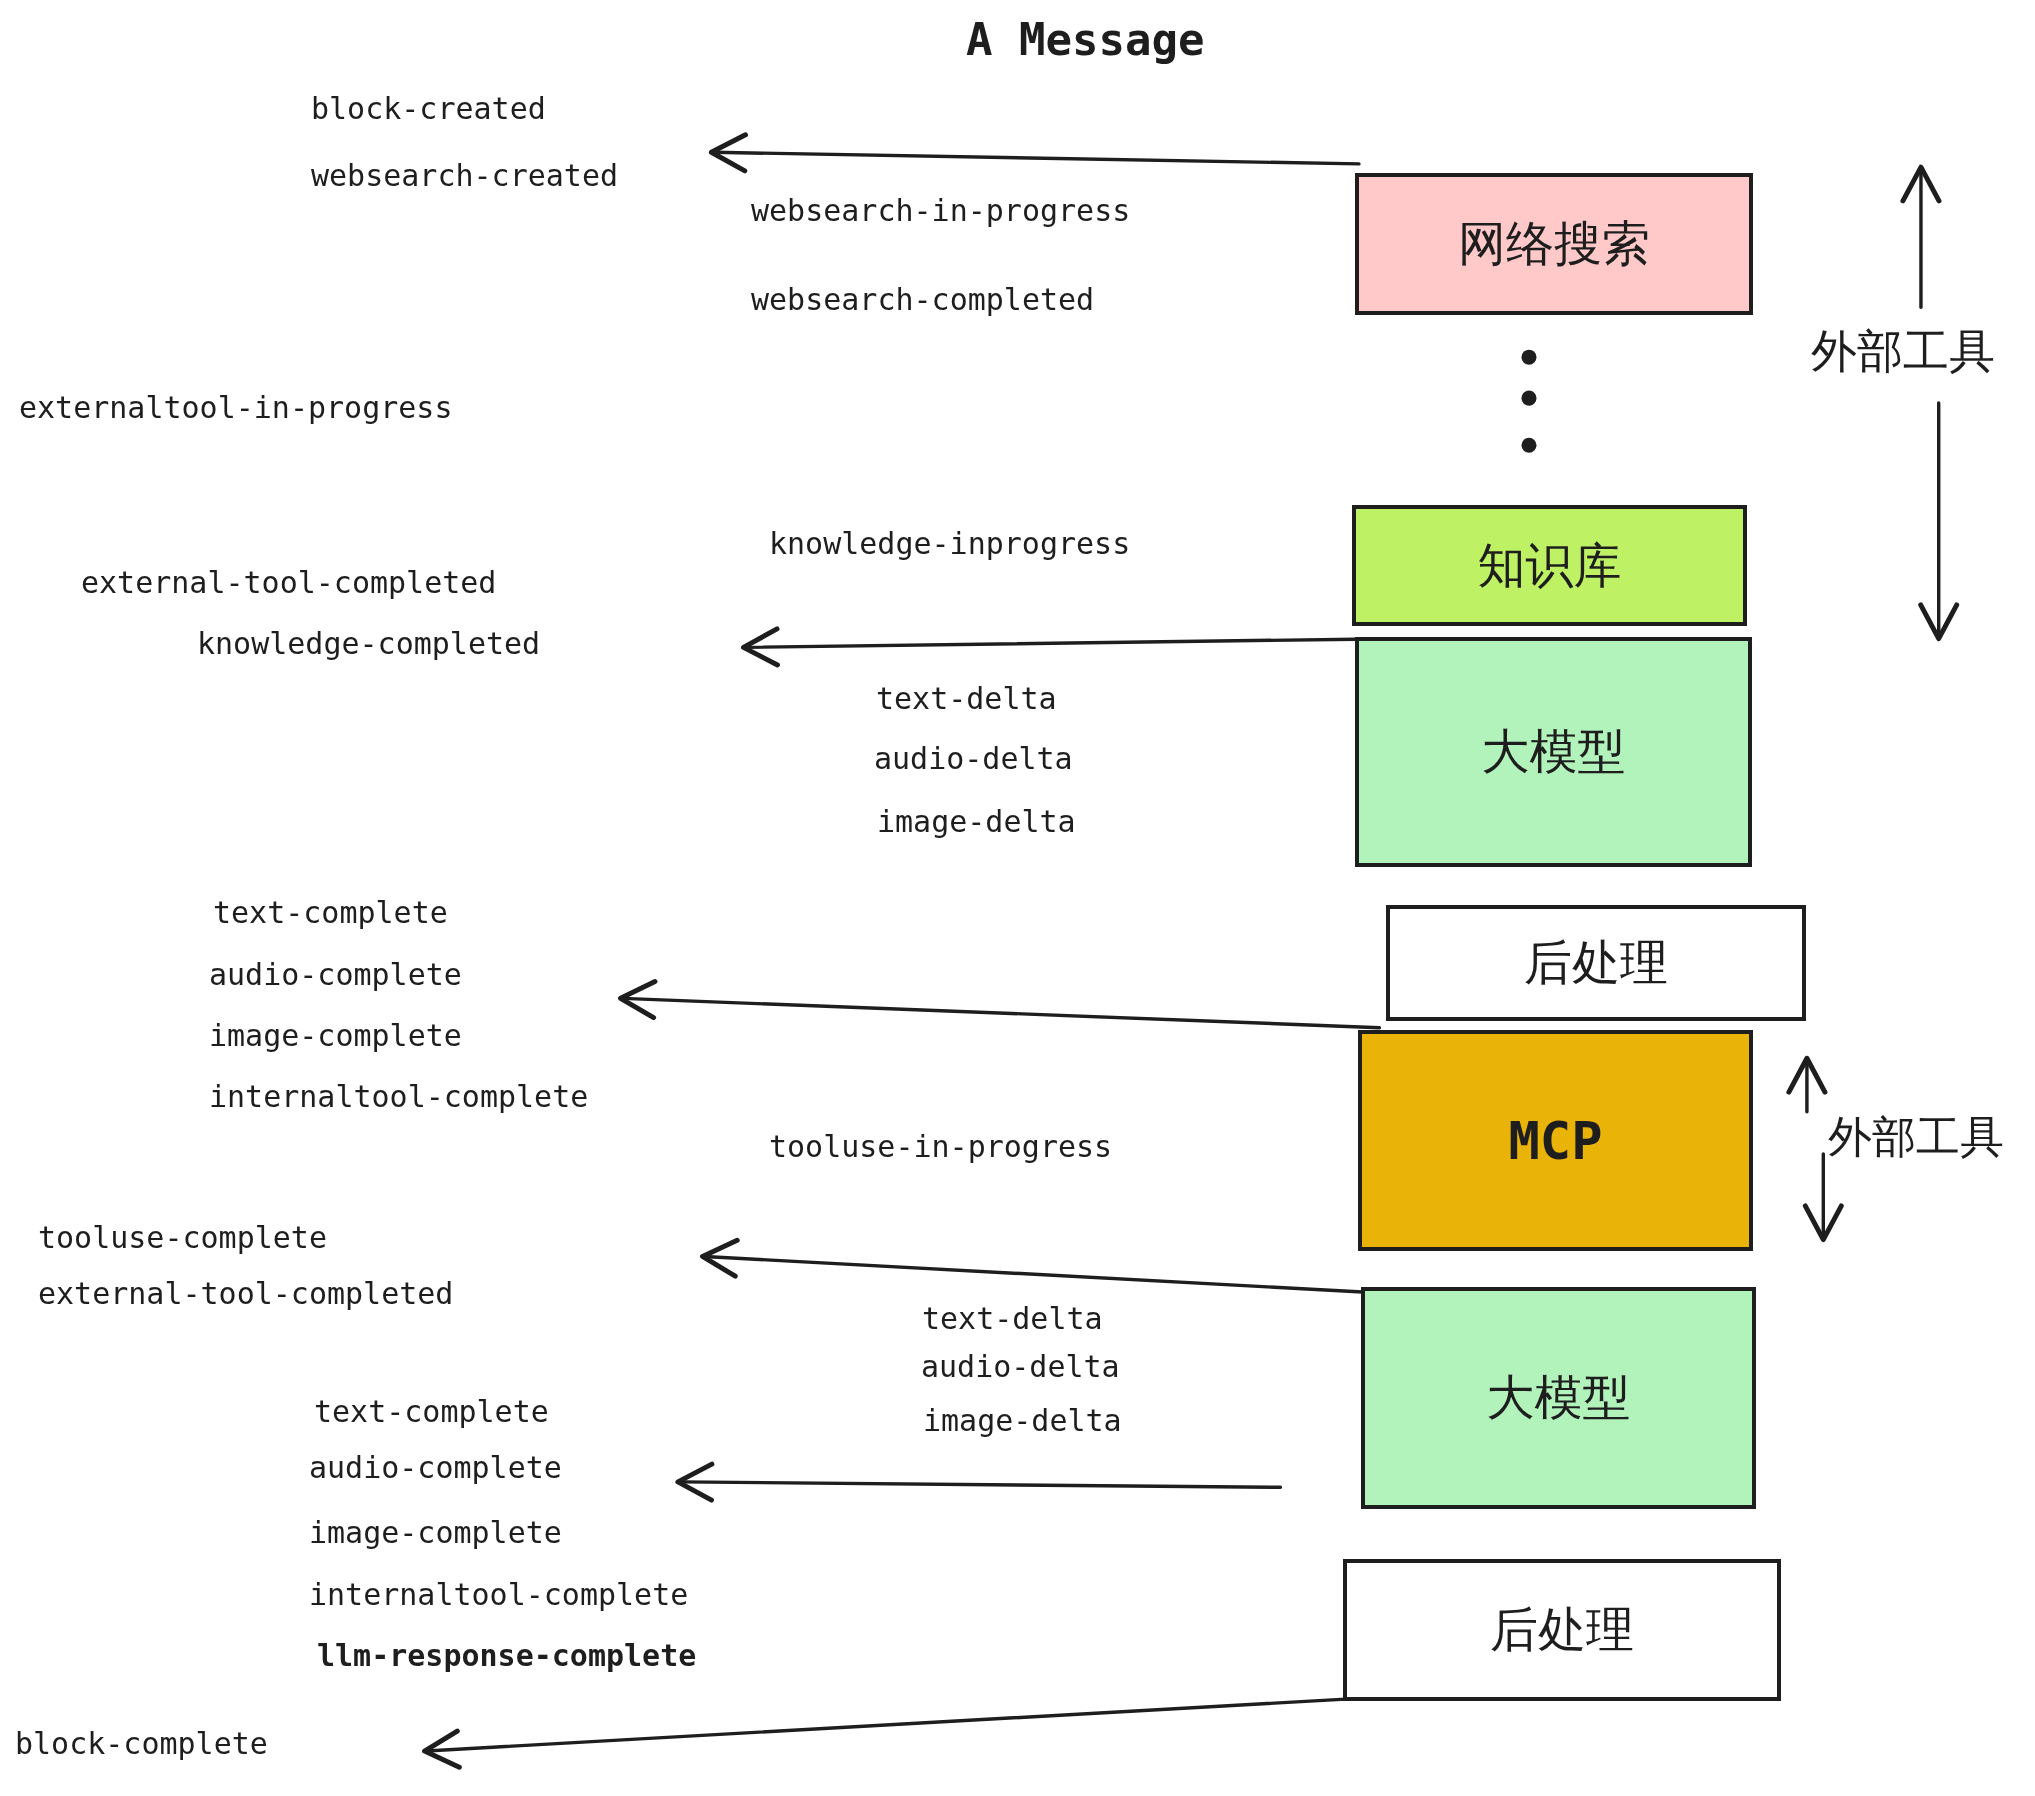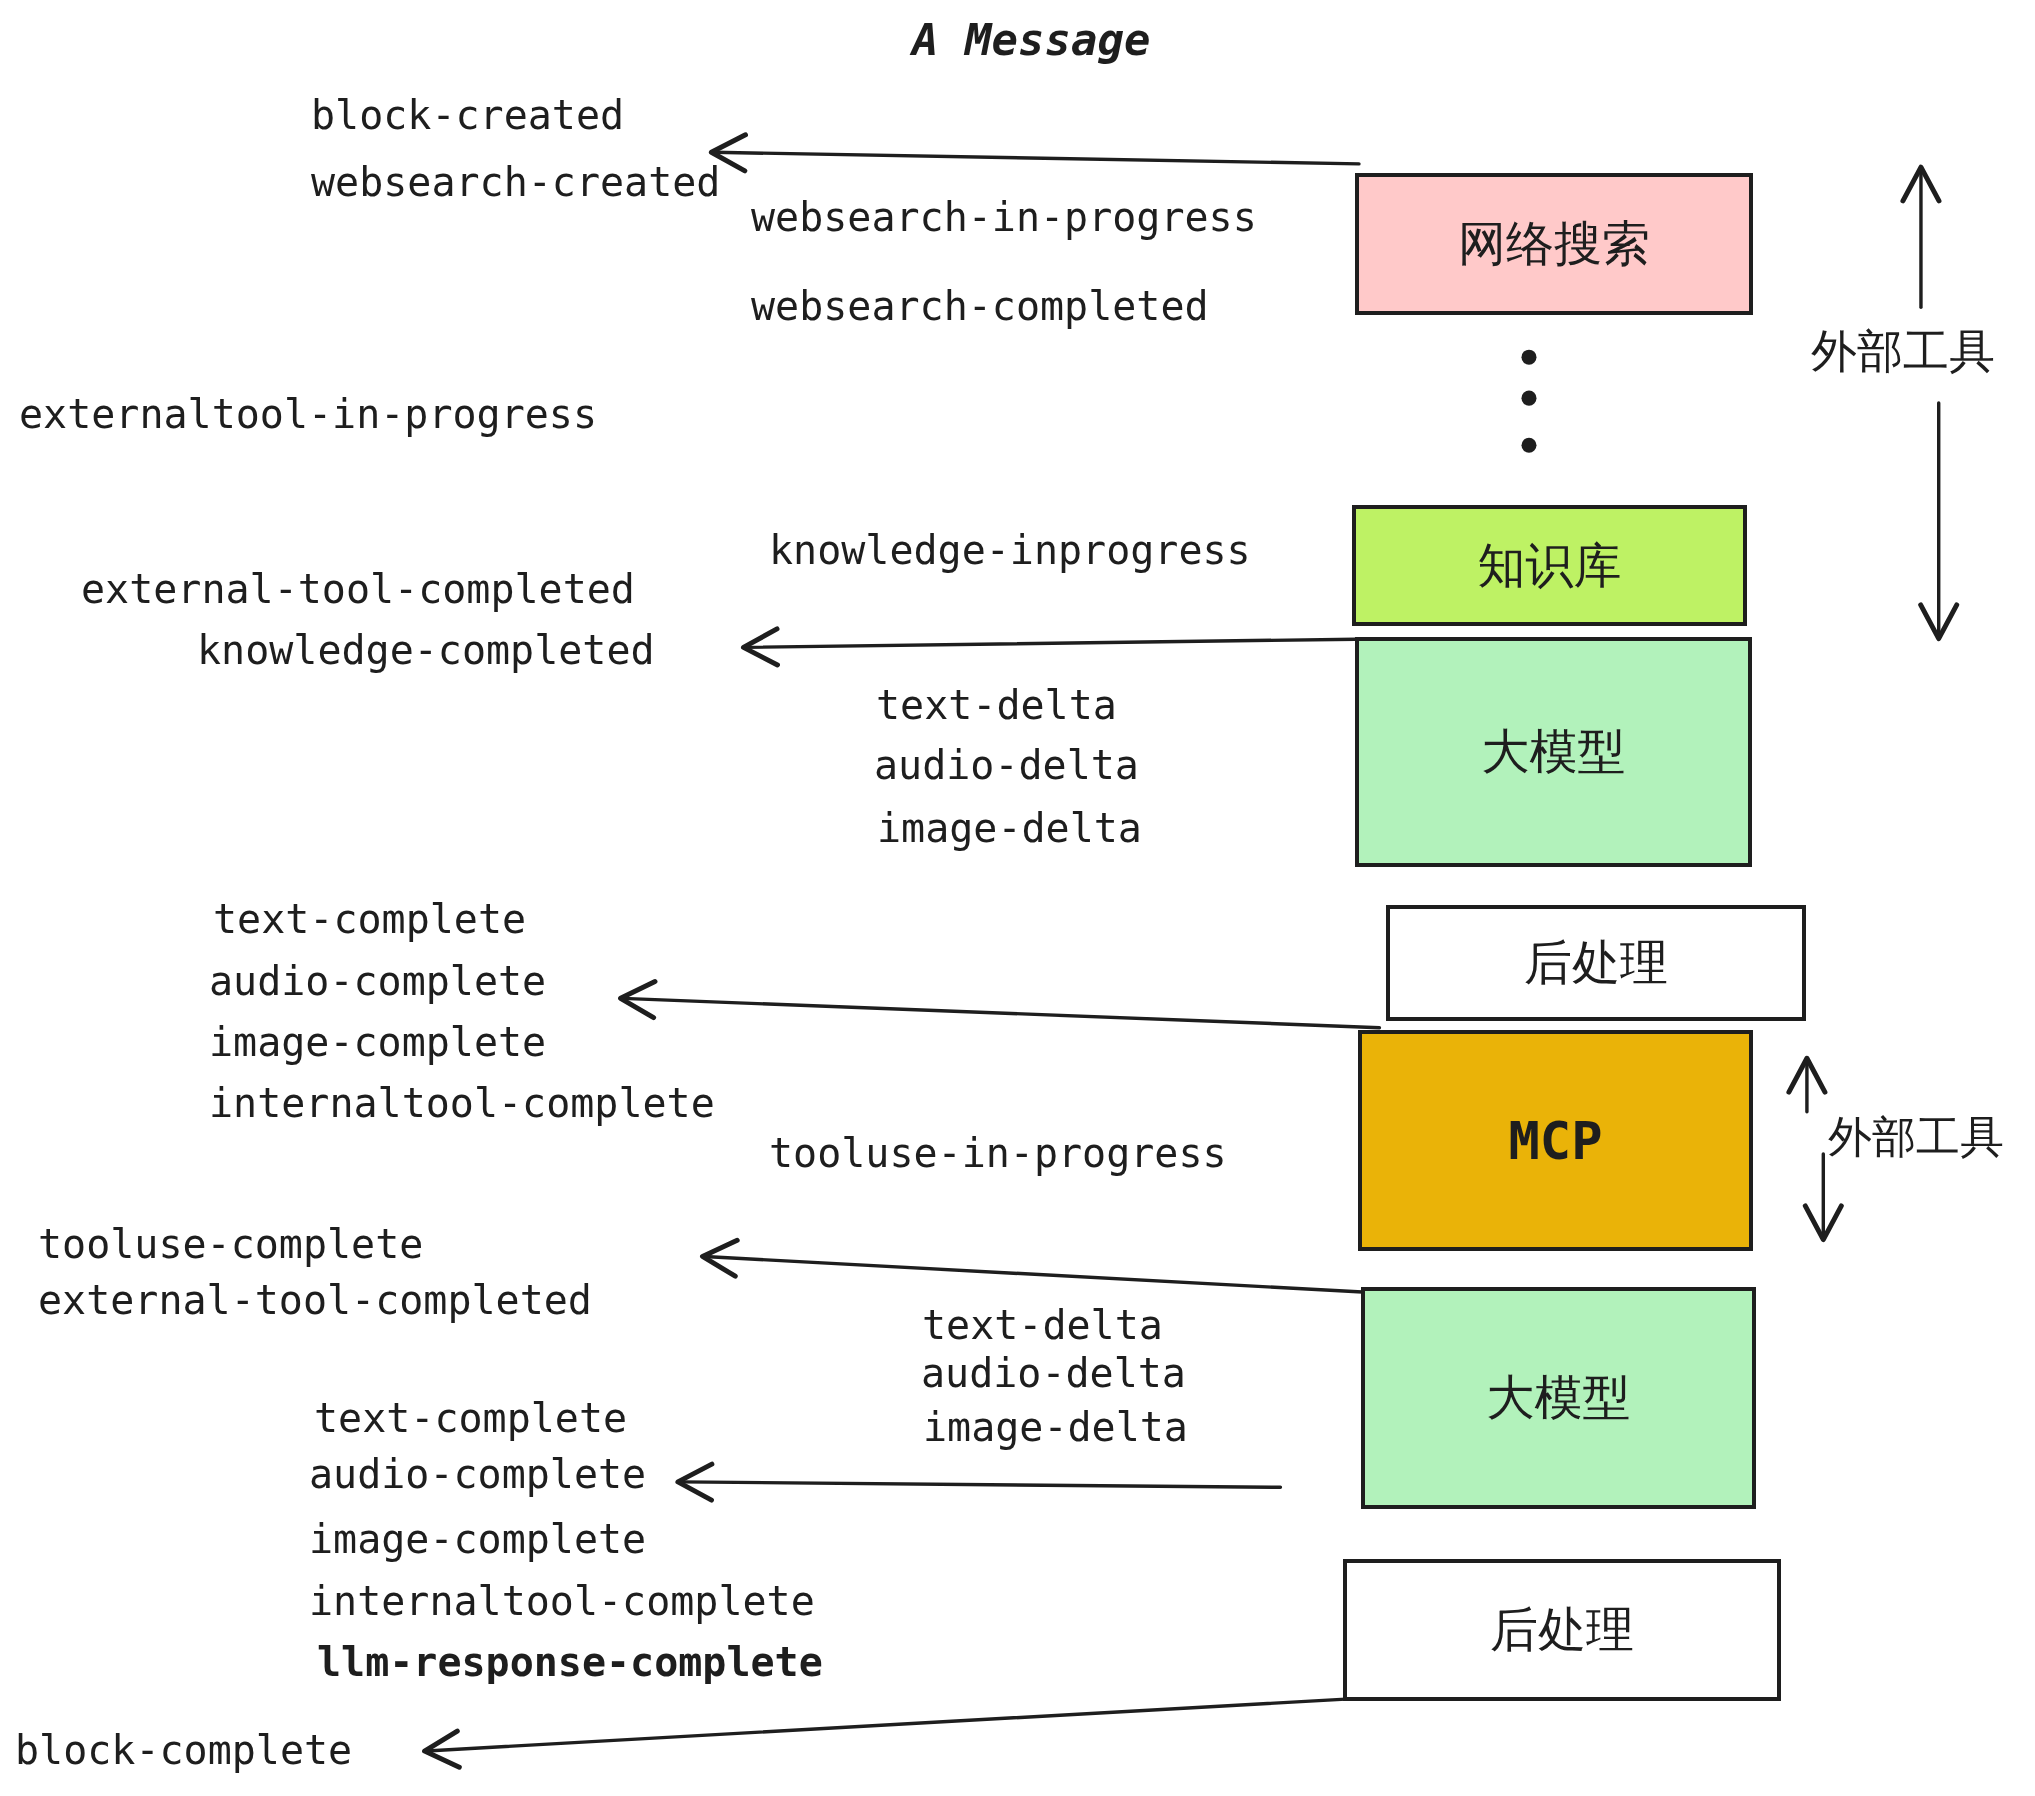--- a/index.html
+++ b/index.html
@@ -1,19 +1,19 @@
 <!DOCTYPE html>
 <html style="font-size:11px"><head>
 <meta charset="utf-8">
 <style>
   html,body{margin:0;padding:0;background:#ffffff;}
   #canvas{position:relative;width:2035px;height:1796px;background:#ffffff;overflow:hidden;
           font-family:"DejaVu Sans Mono","Liberation Mono",monospace;color:#1e1e1e;}
   .mono{position:absolute;font-family:"DejaVu Sans Mono","Liberation Mono",monospace;
-        font-size:40px;line-height:1.15;white-space:nowrap;color:#1e1e1e;}
+        font-size:30px;line-height:1.15;white-space:nowrap;color:#1e1e1e;}
   .title{font-size:44px;font-weight:bold;}
   .box{position:absolute;border:4.8px solid #1e1e1e;display:flex;align-items:center;justify-content:center;
        box-sizing:border-box;}
   .cjk{font-family:"DejaVu Sans","Liberation Sans",sans-serif;font-size:48px;color:#1e1e1e;white-space:nowrap;}
   .mcp-label{font-family:"DejaVu Sans Mono","Liberation Mono",monospace;font-size:52px;font-weight:bold;}
   .ann{position:absolute;font-family:"DejaVu Sans","Liberation Sans",sans-serif;font-size:46px;
        color:#1e1e1e;white-space:nowrap;}
   svg.arrows{position:absolute;left:0;top:0;pointer-events:none;}
 </style>
 </head>
@@ -40,21 +40,21 @@
       <line x1="2646" y1="1628" x2="2646" y2="1553" marker-end="url(#ah)"></line>
       <line x1="2670" y1="1690" x2="2670" y2="1812" marker-end="url(#ah)"></line>
     </g>
     <g fill="#1e1e1e">
       <circle cx="2239" cy="523" r="11"></circle>
       <circle cx="2239" cy="583" r="11"></circle>
       <circle cx="2239" cy="652" r="11"></circle>
     </g>
   </svg>
 
-  <div class="mono title" style="left:912px;top:15px;font-style:italic;">A Message</div>
+  <div class="mono title" style="left:966px;top:15px;">A Message</div>
 
   <div class="mono" style="left:311px;top:92px;">block-created</div>
   <div class="mono" style="left:311px;top:159px;">websearch-created</div>
 
   <div class="mono" style="left:751px;top:194px;">websearch-in-progress</div>
   <div class="mono" style="left:751px;top:283px;">websearch-completed</div>
 
   <div class="mono" style="left:19px;top:391px;">externaltool-in-progress</div>
 
   <div class="mono" style="left:81px;top:566px;">external-tool-completed</div>

